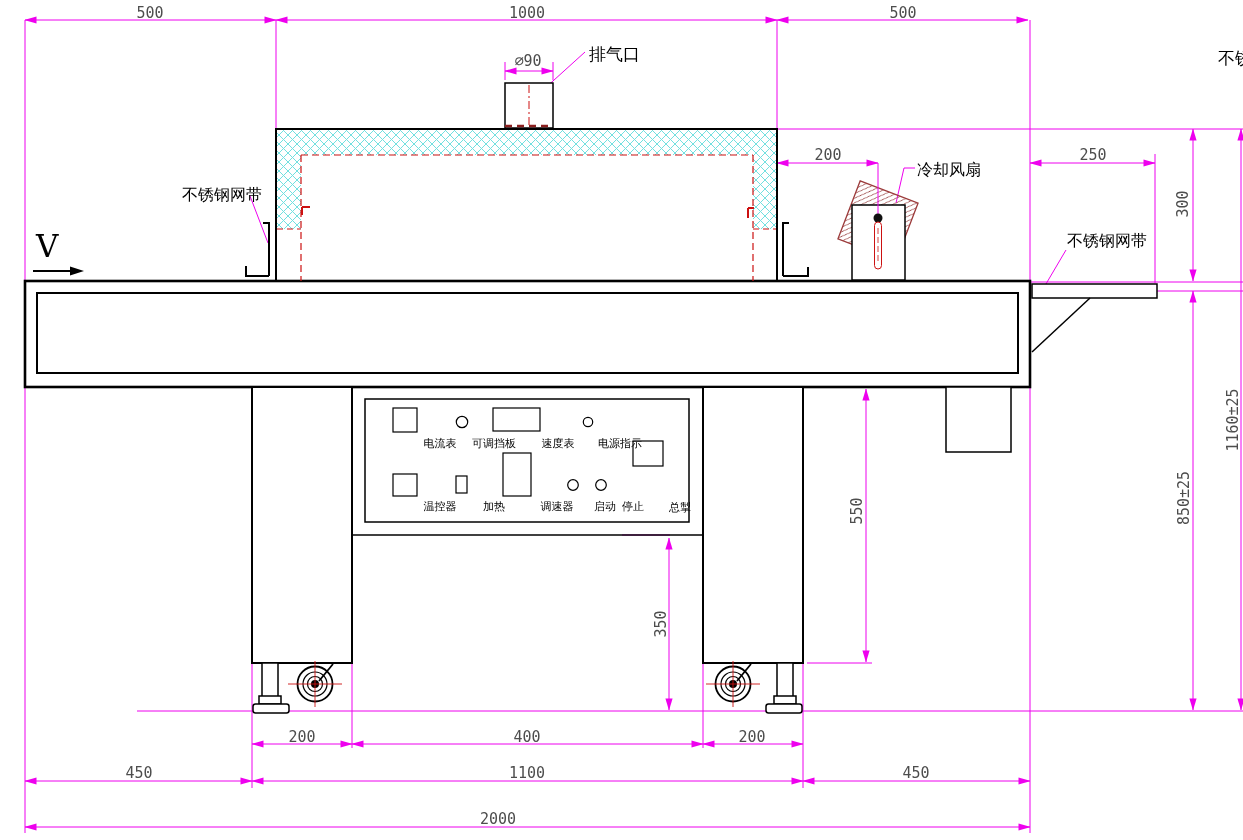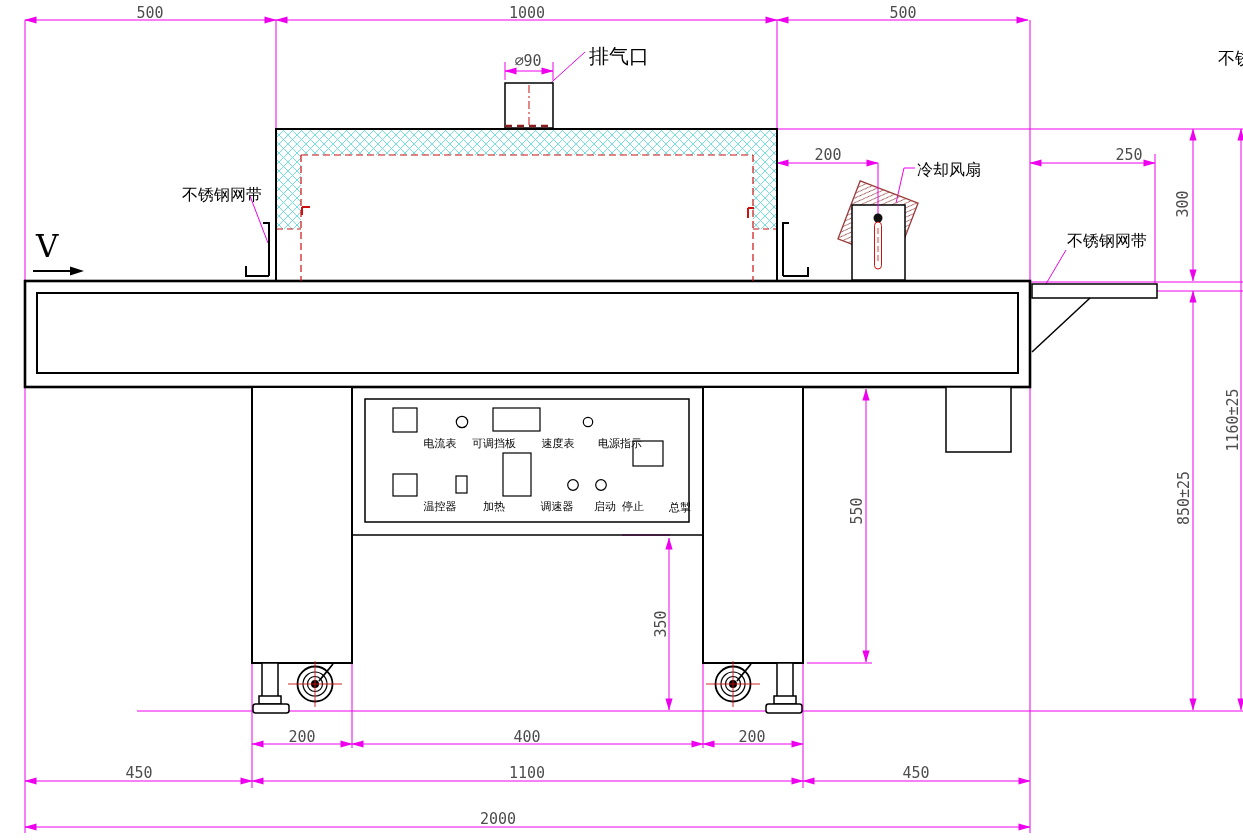--- a/index.html
+++ b/index.html
@@ -176,35 +176,35 @@
     <line x1="33" y1="271" x2="70" y2="271" stroke="#000" stroke-width="2.2"></line>
     <polygon points="70,266.5 84,271 70,275.5" fill="#000"></polygon>
   </g>
 </svg>
 
 <span class="dt" style="left:150px;top:13px">500</span>
 <span class="dt" style="left:527px;top:13px">1000</span>
 <span class="dt" style="left:903px;top:13px">500</span>
 <span class="dt" style="left:528px;top:61px">∅90</span>
 <span class="dt" style="left:828px;top:155px">200</span>
-<span class="dt" style="left:1129px;top:155px">250</span>
+<span class="dt" style="left:1093px;top:155px">250</span>
 <span class="dt rot" style="left:1183px;top:204px">300</span>
 <span class="dt rot" style="left:1184px;top:498px">850±25</span>
 <span class="dt rot" style="left:1233px;top:420px">1160±25</span>
 <span class="dt rot" style="left:857px;top:511px">550</span>
 <span class="dt rot" style="left:661px;top:624px">350</span>
 <span class="dt" style="left:302px;top:737px">200</span>
 <span class="dt" style="left:527px;top:737px">400</span>
 <span class="dt" style="left:752px;top:737px">200</span>
 <span class="dt" style="left:139px;top:773px">450</span>
 <span class="dt" style="left:527px;top:773px">1100</span>
 <span class="dt" style="left:916px;top:773px">450</span>
 <span class="dt" style="left:498px;top:819px">2000</span>
 
-<span class="cl" style="left:589px;top:43px;font-size:20px">排气口</span>
+<span class="cl" style="left:589px;top:43px;font-size:17px">排气口</span>
 <span class="cl" style="left:182px;top:185px">不锈钢网带</span>
 <span class="cl" style="left:917px;top:160px">冷却风扇</span>
 <span class="cl" style="left:1067px;top:231px">不锈钢网带</span>
 <span class="cl" style="left:1218px;top:47px;font-size:17px">不锈钢网带</span>
 <span class="vdir" style="left:36px;top:228px">V</span>
 
 <span class="pl" style="left:408px;top:443px">电流表</span>
 <span class="pl" style="left:462px;top:443px">可调挡板</span>
 <span class="pl" style="left:526px;top:443px">速度表</span>
 <span class="pl" style="left:588px;top:443px">电源指示</span>

